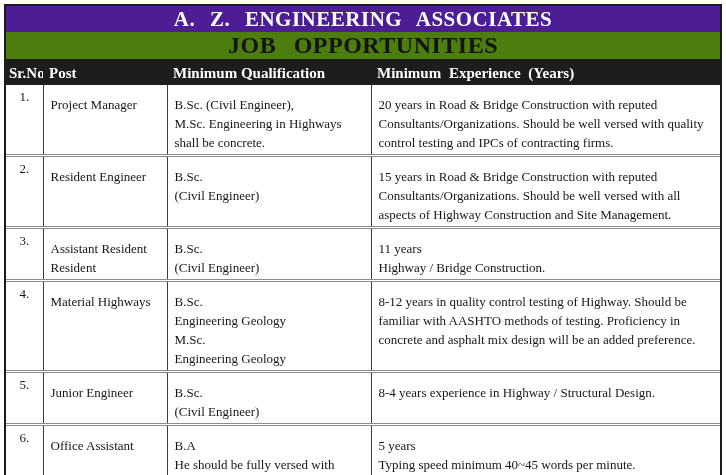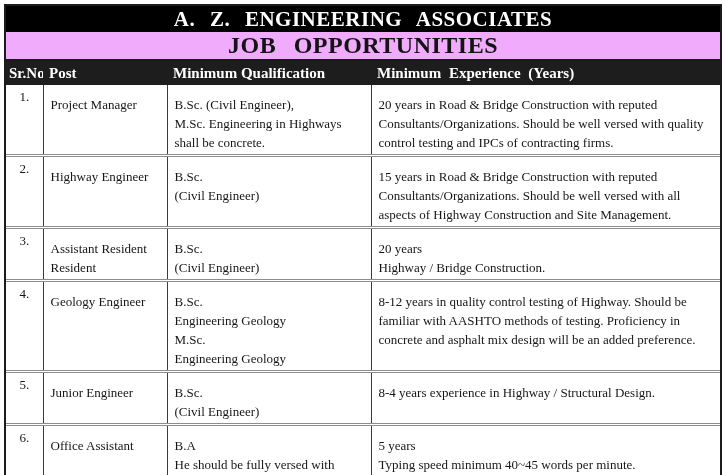--- a/index.html
+++ b/index.html
@@ -9,34 +9,34 @@
     width: 726px;
   }
   .ad {
     margin: 4px;
     width: 714px;
     border: 2px solid #1b1b1b;
     font-family: "Liberation Serif", serif;
     color: #161616;
   }
   .title-bar {
-    background: #000000;
+    background: #4c1d95;
     color: #ffffff;
     text-align: center;
     font-weight: bold;
     font-size: 21px;
     height: 26px;
     line-height: 26px;
     word-spacing: 9px;
     letter-spacing: 0.5px;
     white-space: nowrap;
     overflow: hidden;
   }
   .subtitle-bar {
-    background: #f0abfc;
+    background: #4d7c0f;
     border-bottom: 3px solid #1b1b1b;
     color: #141414;
     text-align: center;
     font-weight: bold;
     font-size: 24px;
     height: 27px;
     line-height: 27px;
     word-spacing: 11px;
     letter-spacing: 0.5px;
     white-space: nowrap;
@@ -128,36 +128,36 @@
       <tr>
         <td class="sr">1.</td>
         <td>Project Manager</td>
         <td>B.Sc. (Civil Engineer),
 M.Sc. Engineering in Highways
 shall be concrete.</td>
         <td>20 years in Road &amp; Bridge Construction with reputed Consultants/Organizations. Should be well versed with quality control testing and IPCs of contracting firms.</td>
       </tr>
       <tr>
         <td class="sr">2.</td>
-        <td>Highway Engineer</td>
+        <td>Resident Engineer</td>
         <td>B.Sc.
 (Civil Engineer)</td>
         <td>15 years in Road &amp; Bridge Construction with reputed Consultants/Organizations. Should be well versed with all aspects of Highway Construction and Site Management.</td>
       </tr>
       <tr>
         <td class="sr">3.</td>
         <td>Assistant Resident Resident</td>
         <td>B.Sc.
 (Civil Engineer)</td>
-        <td>20 years
+        <td>11 years
 Highway / Bridge Construction.</td>
       </tr>
       <tr>
         <td class="sr">4.</td>
-        <td>Geology Engineer</td>
+        <td>Material Highways</td>
         <td>B.Sc.
 Engineering Geology
 M.Sc.
 Engineering Geology</td>
         <td>8-12 years in quality control testing of Highway. Should be familiar with AASHTO methods of testing. Proficiency in concrete and asphalt mix design will be an added preference.</td>
       </tr>
       <tr>
         <td class="sr">5.</td>
         <td>Junior Engineer</td>
         <td>B.Sc.

